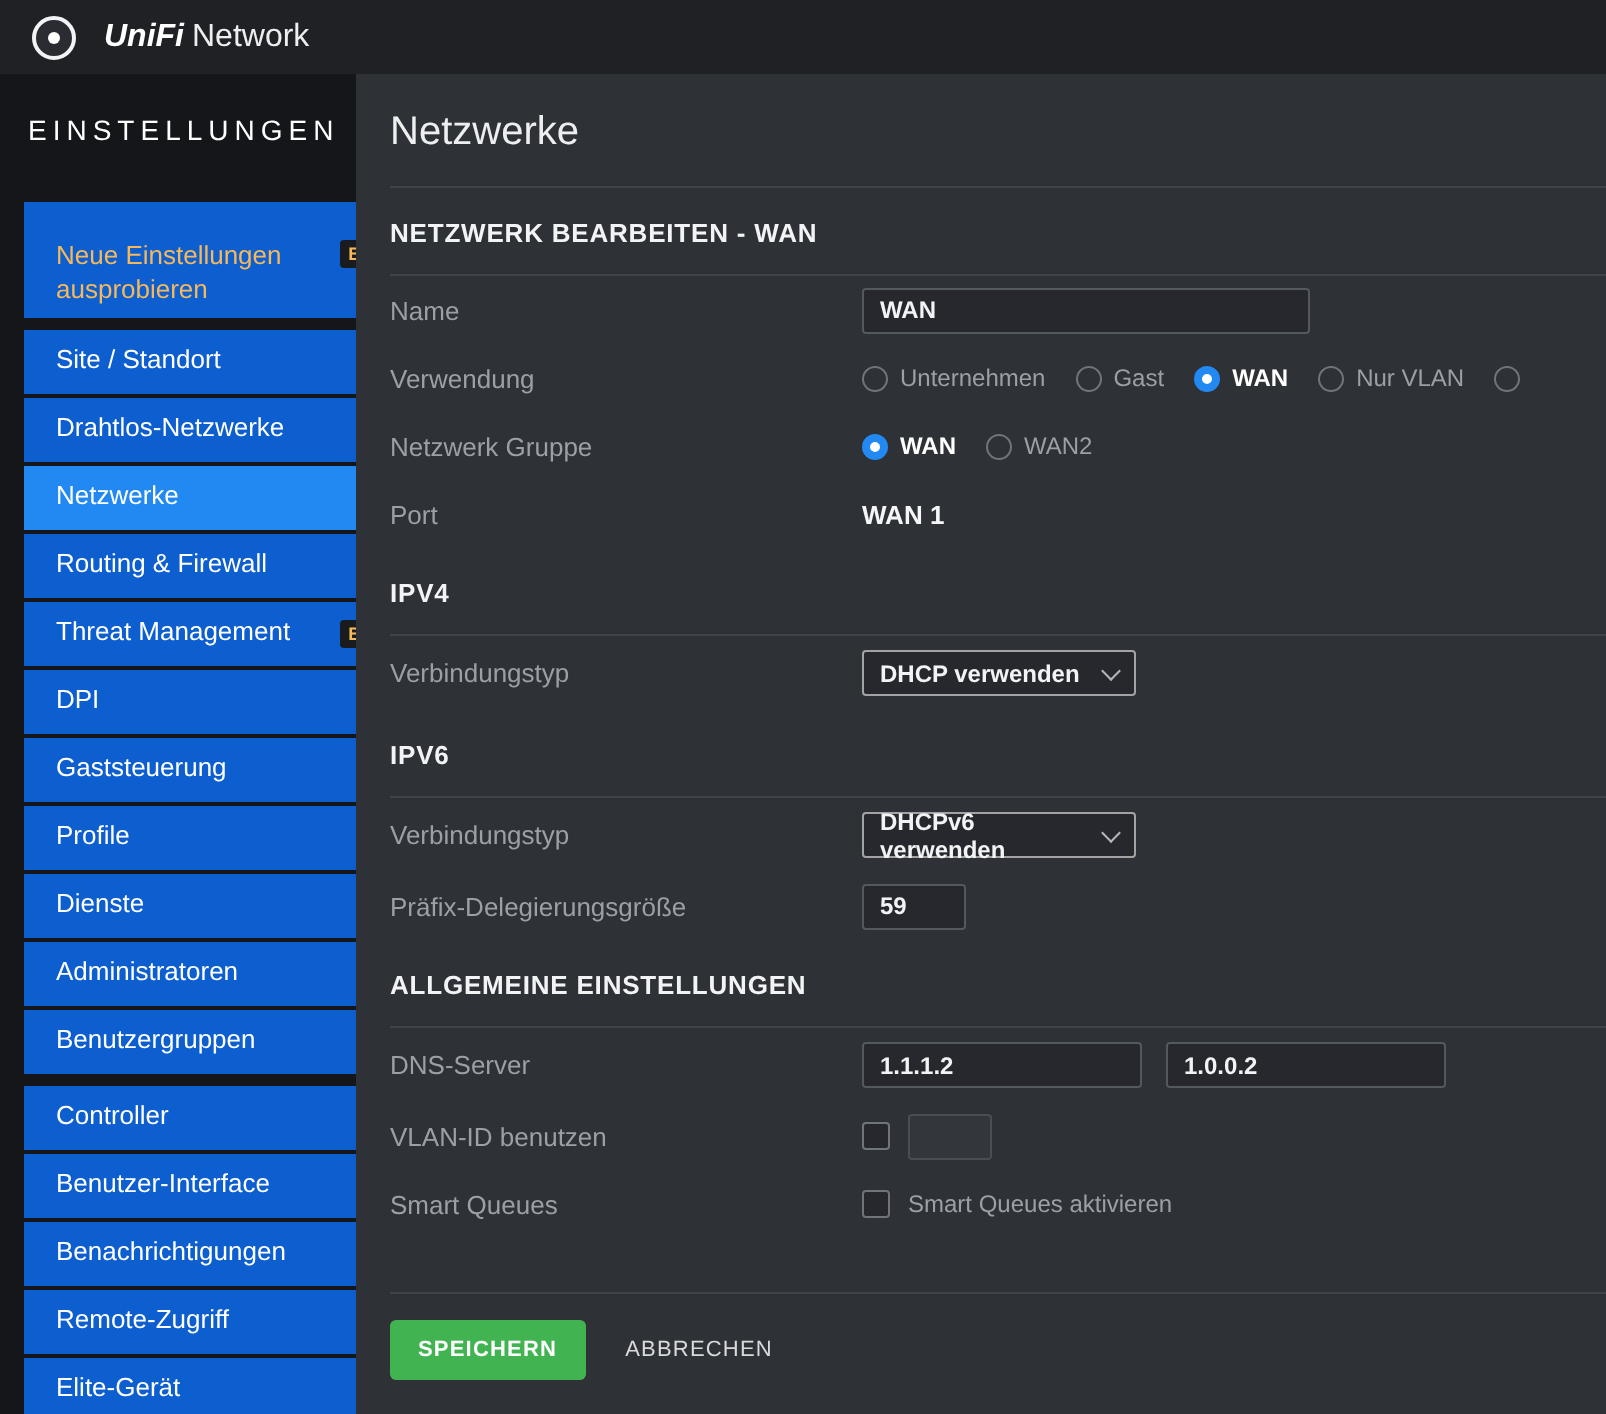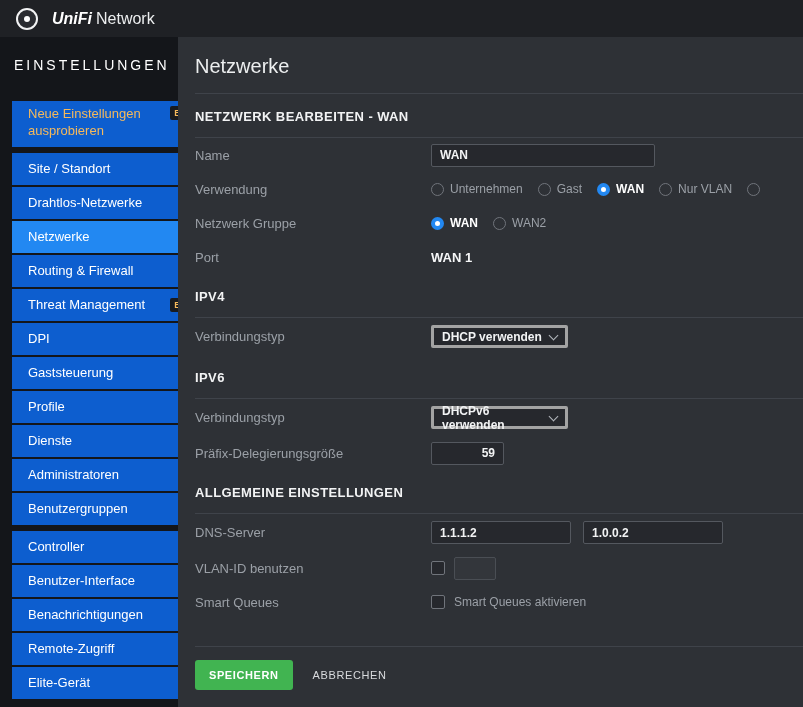--- a/index.html
+++ b/index.html
@@ -52,21 +52,21 @@
     padding: 0 8px 0 16px; cursor: pointer; position: relative;
   }
   .nav-item .nav-label { flex: 1 1 auto; line-height: 1.3; }
   .nav-item.selected { background: var(--selected-blue); }
   .nav-item.selected::after {
     content: ""; position: absolute; right: -8px; top: 50%;
     transform: translateY(-50%);
     border-left: 8px solid var(--selected-blue);
     border-top: 9px solid transparent; border-bottom: 9px solid transparent;
   }
-  .nav-item.accent-yellow { color: var(--beta-yellow); min-height: 46px; padding-top: 5px; padding-bottom: 5px; align-items: flex-start; }
+  .nav-item.accent-yellow { color: var(--beta-yellow); min-height: 46px; padding-top: 19px; padding-bottom: 5px; align-items: flex-start; }
   .beta-badge {
     background: #191b1f; color: var(--beta-yellow);
     font-size: 9px; font-weight: 700; letter-spacing: .5px;
     padding: 2px 4px; border-radius: 2px; margin-left: 6px; flex-shrink: 0;
   }
 
   
   .content {
     flex: 1; background: #2e3136; padding-left: 17px;
     display: flex; flex-direction: column; overflow: hidden;
@@ -82,26 +82,26 @@
   .flabel { width: 236px; flex-shrink: 0; color: #9ba0a7; font-size: 13px; }
   .static-value { color: #f5f6f7; font-size: 13px; font-weight: 700; }
 
   .tinput {
     background: #26282d; border: 1px solid #54585f; border-radius: 2px;
     color: #f2f3f4; font-size: 12px; font-weight: 600; height: 23px;
     padding: 0 8px; font-family: "Liberation Sans", sans-serif; outline: none;
   }
   .w-name { width: 224px; }
   .w-dns { width: 140px; margin-right: 12px; }
-  .w-prefix { width: 73px; text-align: right; }
+  .w-prefix { width: 52px; }
   .w-vlan { width: 42px; margin-left: 9px; background: #33363b; border-color: #4a4e54; }
 
   .select {
     width: 137px; height: 23px; background: #26282d;
-    border: 3px solid #a3a3a3; border-radius: 2px;
+    border: 1px solid #a3a3a3; border-radius: 2px;
     display: flex; align-items: center; justify-content: space-between;
     padding: 0 8px; color: #f2f3f4; font-size: 12px; font-weight: 600;
     cursor: pointer;
   }
   .caret {
     display: inline-block; padding: 3px;
     border: solid #b3b7bd; border-width: 0 1.5px 1.5px 0;
     transform: rotate(45deg); margin-top: -3px;
   }
 

